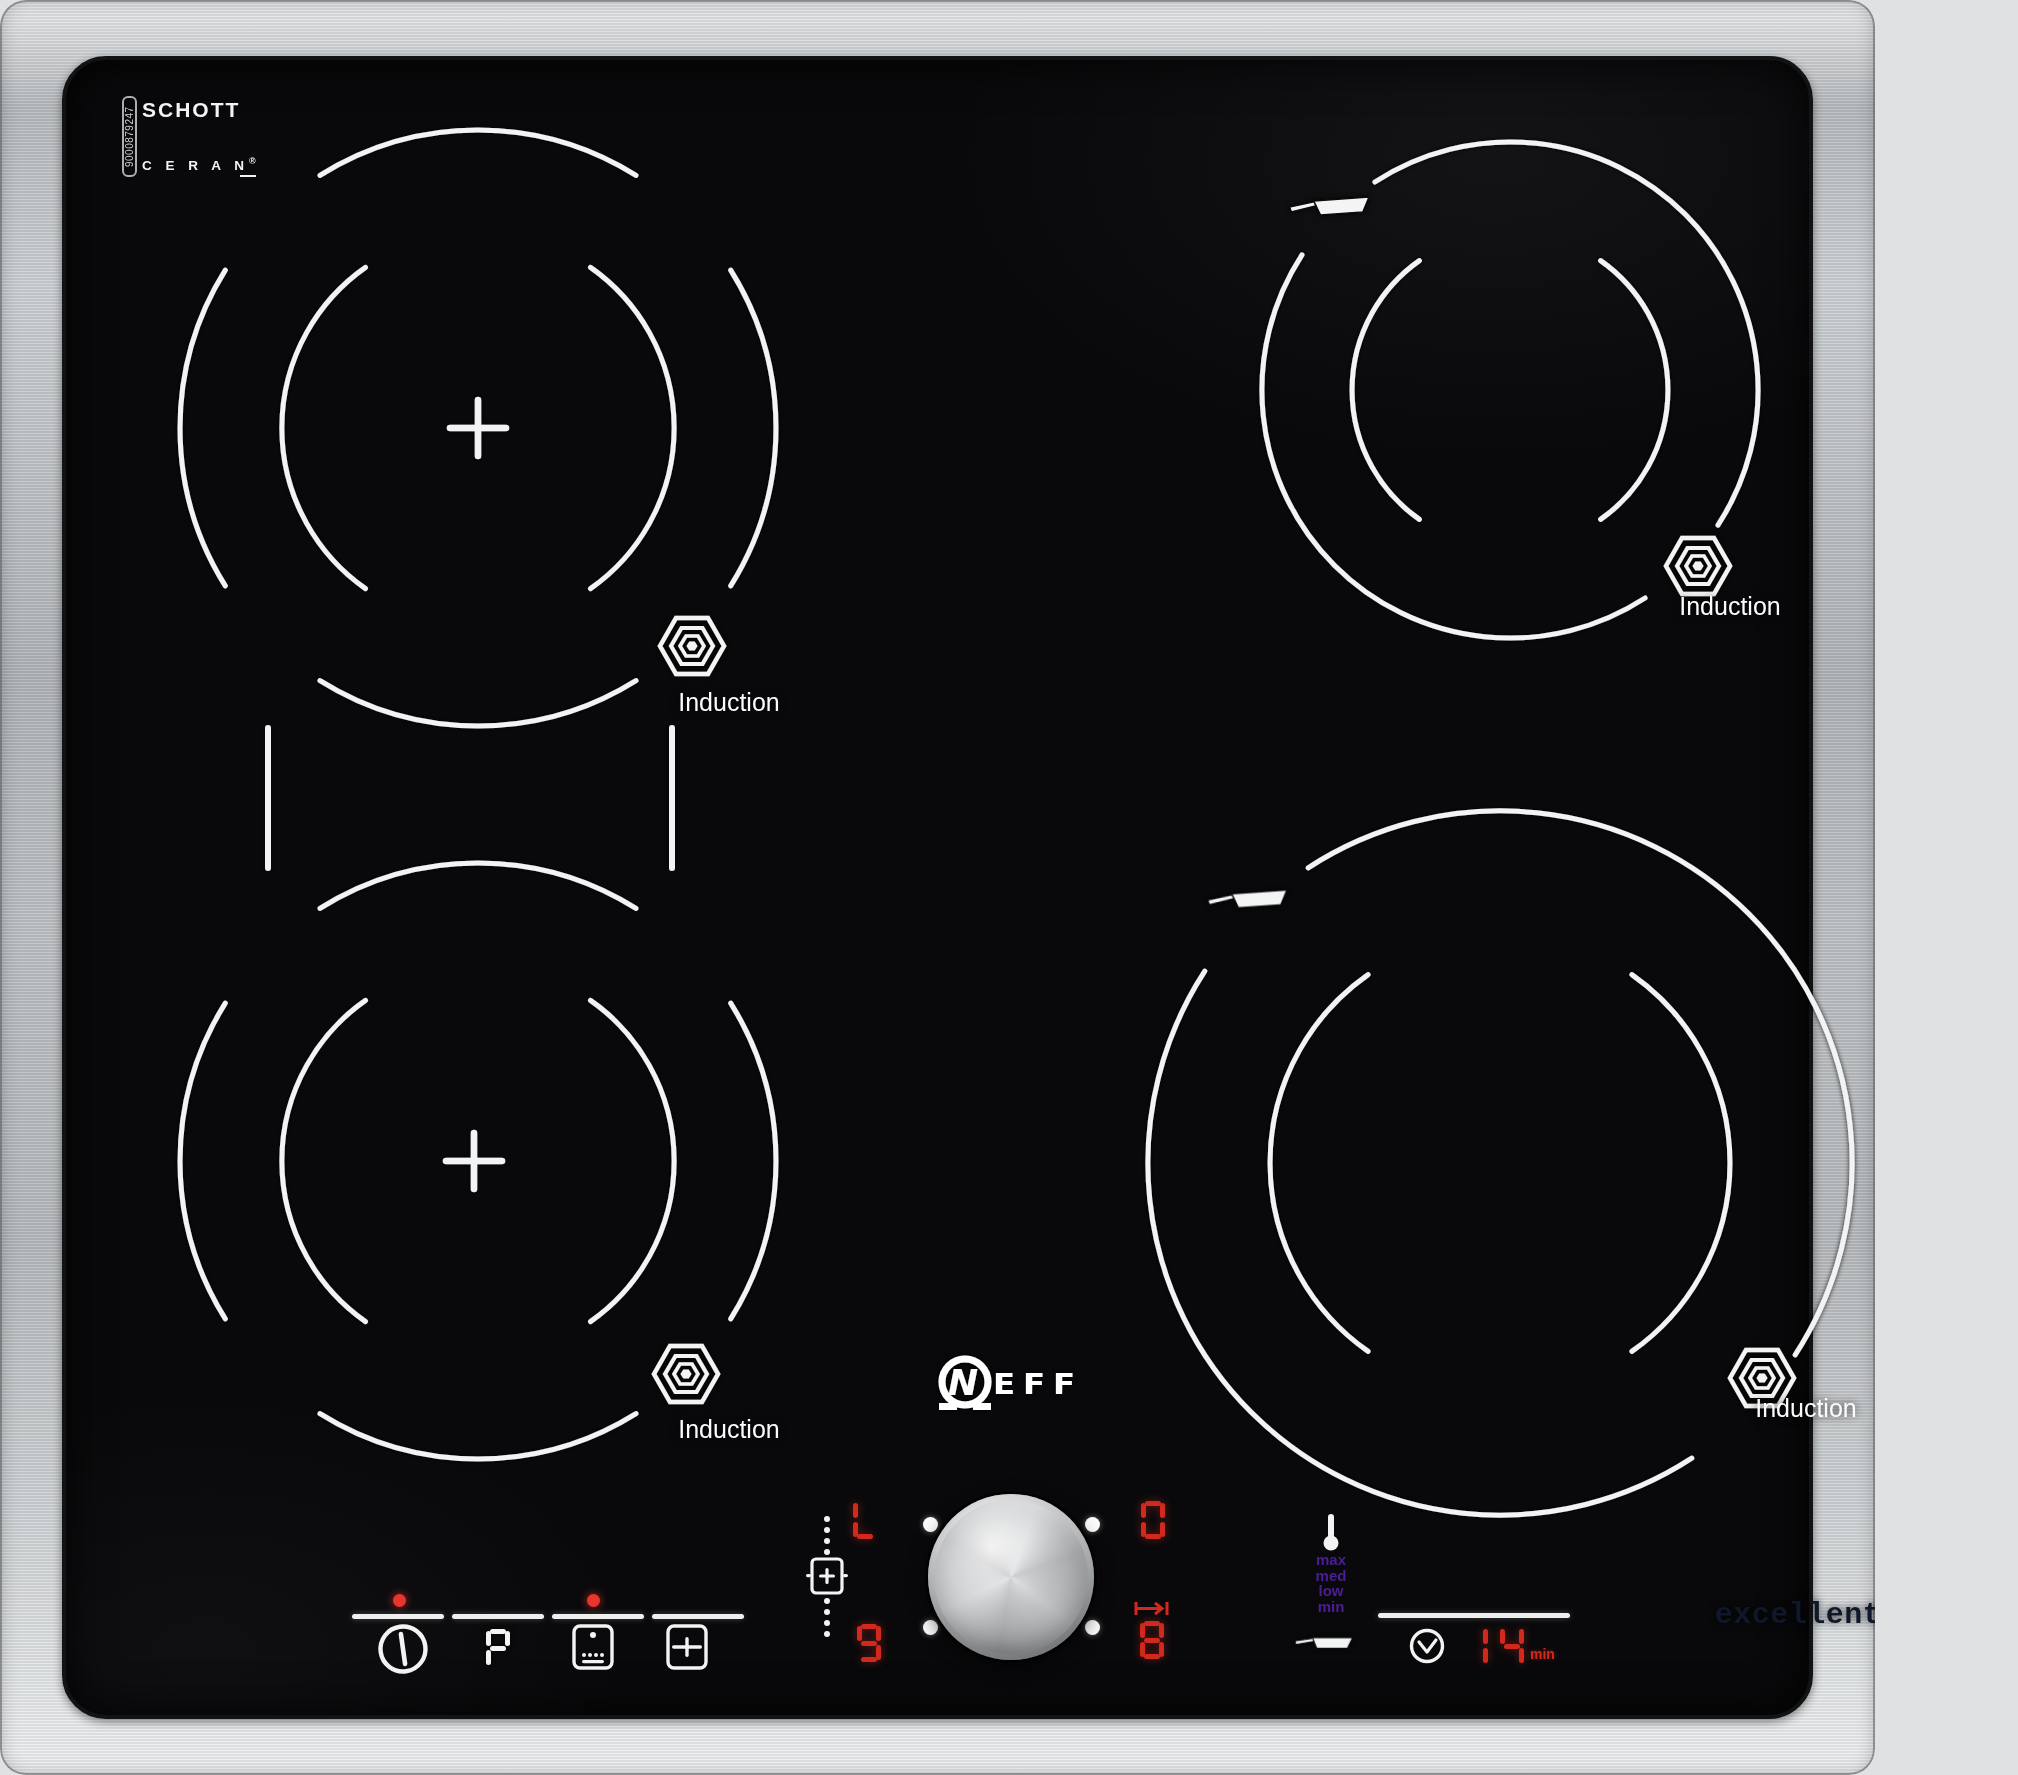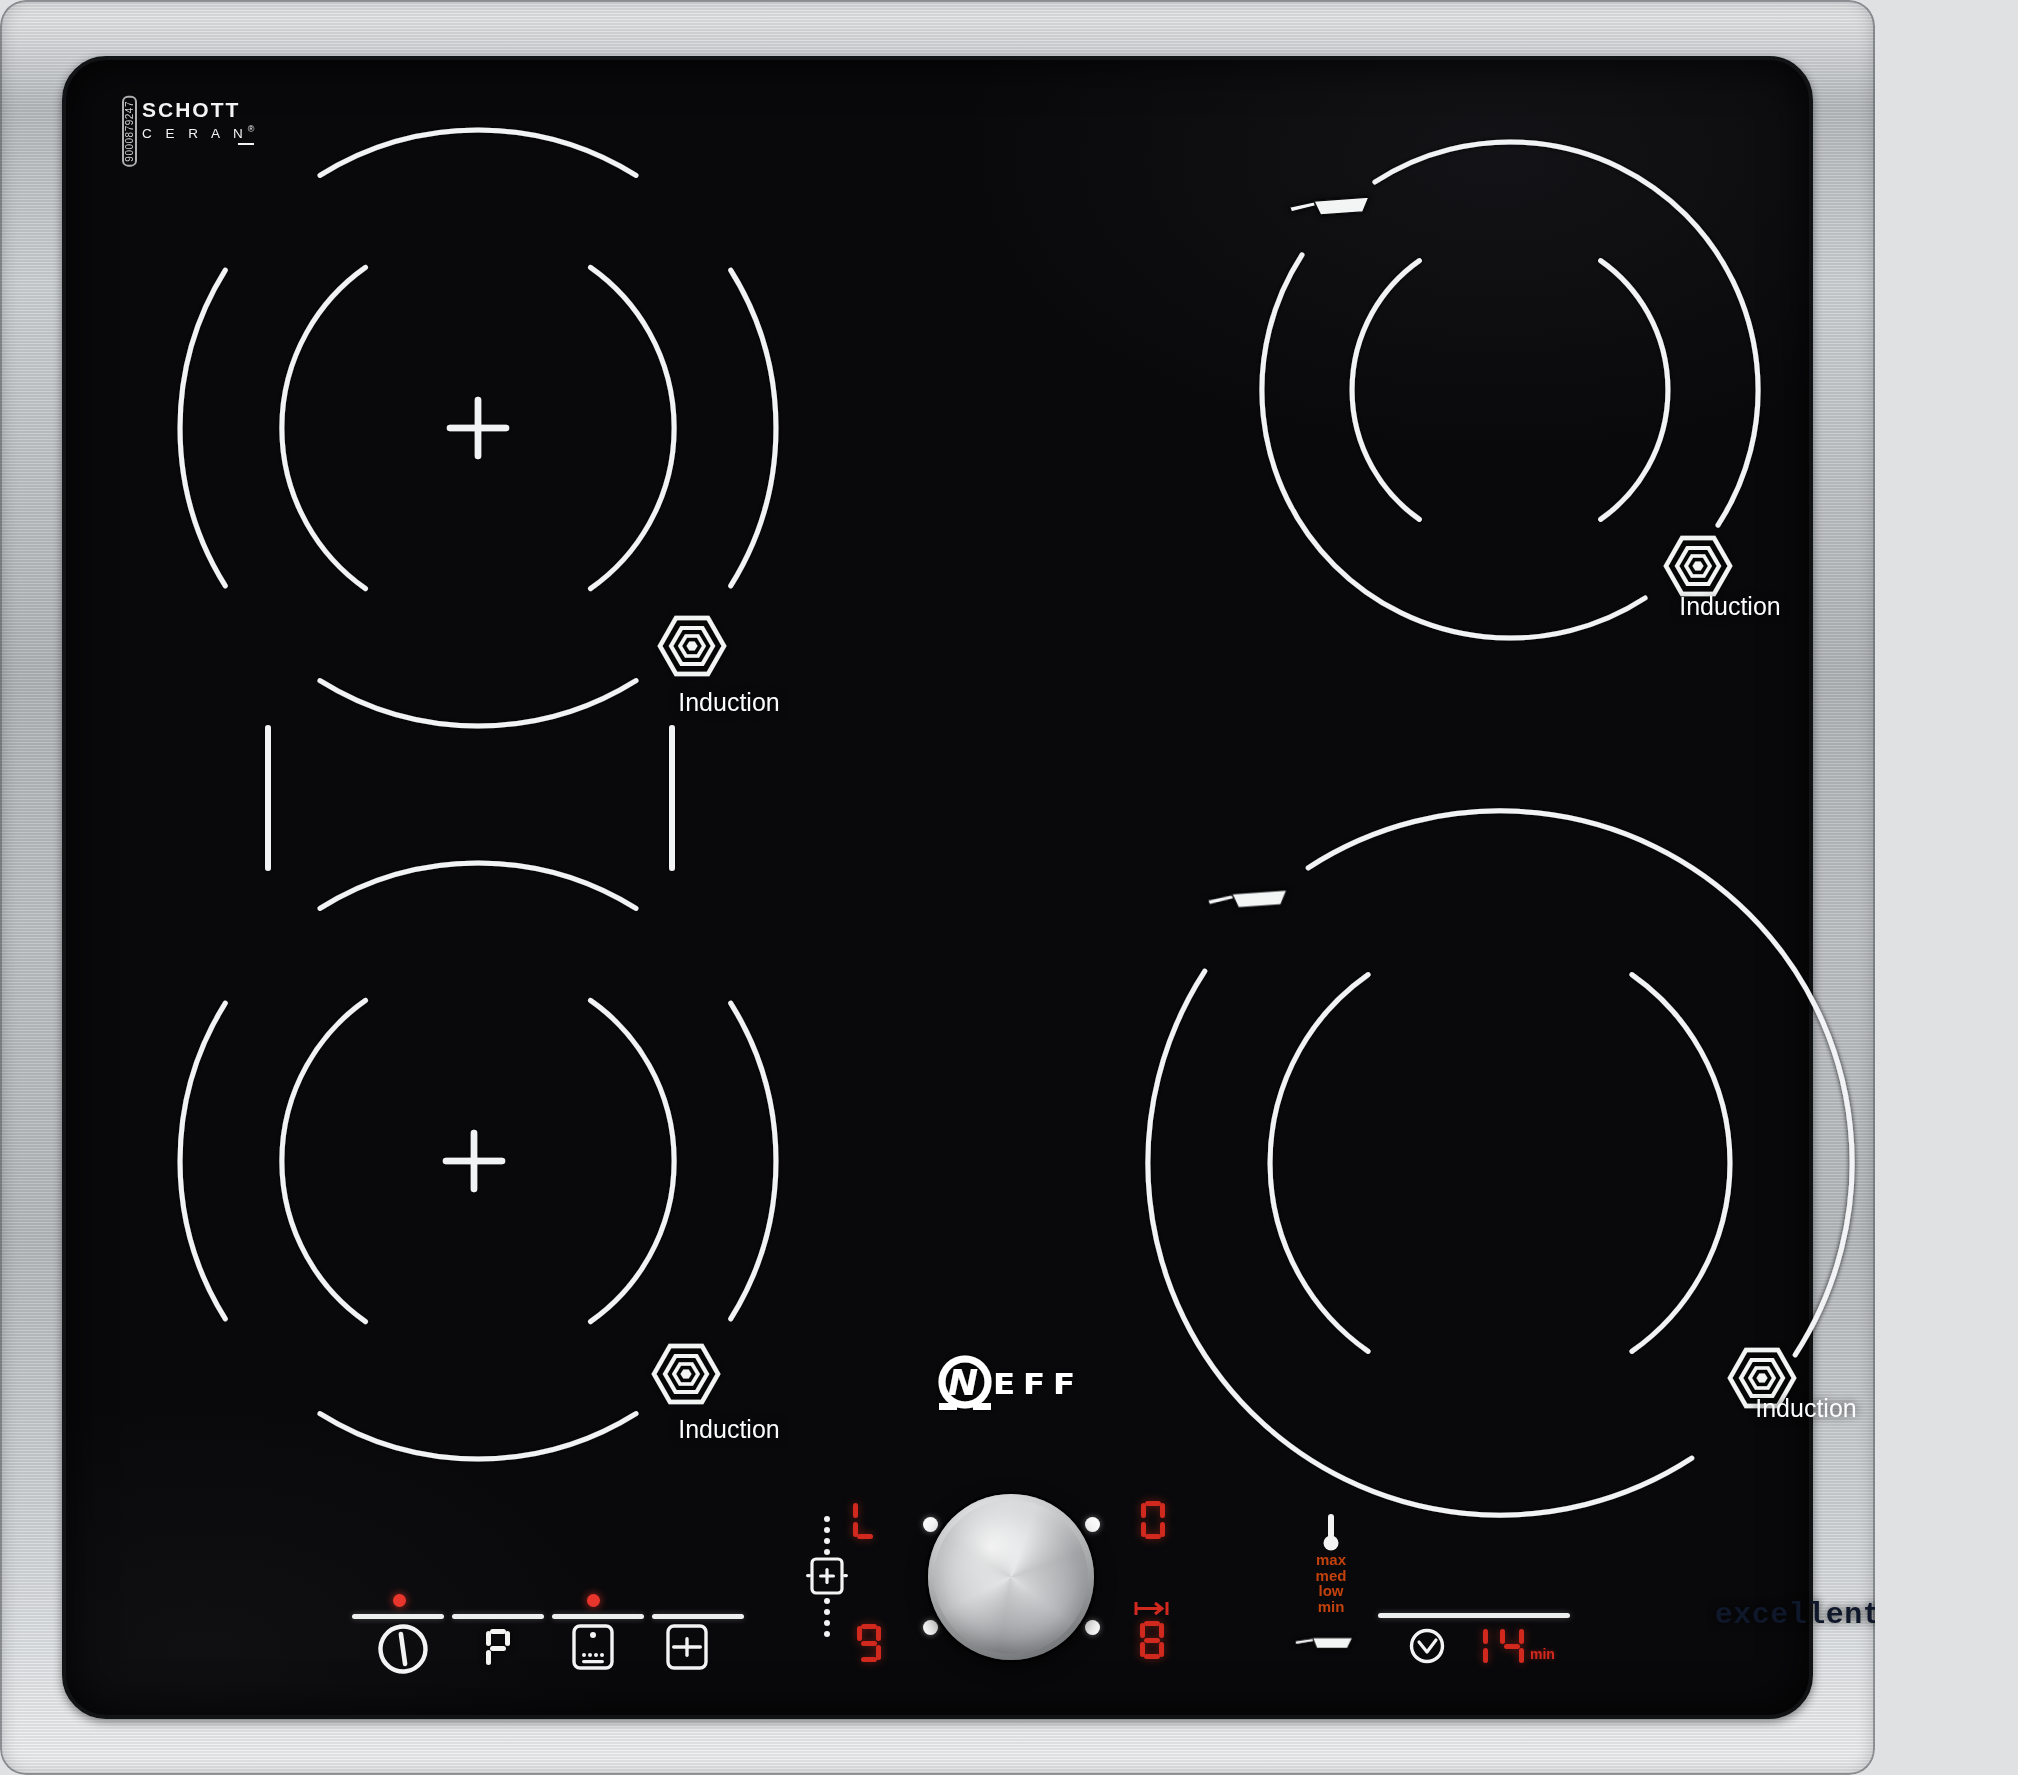--- a/index.html
+++ b/index.html
@@ -18,21 +18,21 @@
       #09090b;
     border:4px solid #121314;
     box-shadow:inset 0 0 46px rgba(0,0,0,.85), 0 3px 10px rgba(0,0,0,.45);}
   .abs{position:absolute;}
   
   .schott{left:122px;top:96px;display:flex;gap:5px;align-items:stretch;}
   .serialbox{writing-mode:vertical-rl;transform:rotate(180deg);font-size:10px;letter-spacing:.5px;
     color:#cfcfcf;border:2px solid #aeaeae;border-radius:6px;padding:3px 0;text-align:center;}
   .schottbox{color:#f3f3f3;padding-top:2px;}
   .schott-l1{font-size:21px;font-weight:bold;letter-spacing:2px;line-height:23px;}
-  .schott-l2{font-size:13.5px;font-weight:normal;letter-spacing:5px;line-height:16px;white-space:nowrap;}
+  .schott-l2{font-size:13.5px;font-weight:bold;letter-spacing:5px;line-height:16px;white-space:nowrap;margin-top:32px;}
   .schott-l2 .reg{font-size:9px;vertical-align:super;letter-spacing:0;}
   .underbar{display:block;width:16px;height:2.5px;background:#f3f3f3;margin:1px 0 0 auto;}
   
   .induction{transform:translateX(-50%);font-size:25px;font-weight:normal;color:#fbfcfd;
     text-shadow:0 0 10px rgba(0,0,0,.9);white-space:nowrap;}
   
   .seg{display:flex;gap:12px;color:#d2291f;filter:drop-shadow(0 0 4px rgba(215,45,30,.5));}
   .seg.white{color:#f3f3f2;filter:drop-shadow(0 0 3px rgba(0,0,0,.7));}
   .segd{position:relative;width:24px;height:38px;}
   .segd i{position:absolute;display:none;background:currentColor;border-radius:2.5px;}
@@ -54,21 +54,21 @@
   
   .knob{left:928px;top:1494px;width:166px;height:166px;border-radius:50%;
     background:radial-gradient(circle at 38% 32%, #ffffff 0%, #e9eaeb 16%, #c7c9cb 40%, #a8abad 62%, #828588 85%, #606366 100%);
     box-shadow:0 0 0 3px rgba(0,0,0,.55), 0 6px 20px rgba(0,0,0,.65),
       inset 0 -10px 24px rgba(0,0,0,.28), inset 0 8px 16px rgba(255,255,255,.5);}
   .knob::after{content:'';position:absolute;inset:6px;border-radius:50%;opacity:.55;
     background:conic-gradient(from 20deg, rgba(255,255,255,.30), rgba(0,0,0,.14) 14%, rgba(255,255,255,.24) 30%,
       rgba(0,0,0,.12) 47%, rgba(255,255,255,.28) 62%, rgba(0,0,0,.13) 78%, rgba(255,255,255,.30));}
   .knobdot{width:15px;height:15px;border-radius:50%;background:#fbfbfb;box-shadow:0 0 6px rgba(255,255,255,.4);}
   
-  .templabels{left:1331px;top:1552px;transform:translateX(-50%);text-align:center;color:#c2410c;
+  .templabels{left:1331px;top:1552px;transform:translateX(-50%);text-align:center;color:#4c1d95;
     font-size:15px;font-weight:bold;line-height:15.5px;}
   .minunit{left:1530px;top:1646px;color:#d2291f;font-size:14px;font-weight:bold;
     text-shadow:0 0 4px rgba(215,45,30,.5);}
   .excellent{left:1798px;top:1598px;transform:translateX(-50%);font-family:Liberation Mono, monospace;
     font-size:30px;font-weight:bold;color:#0f172a;letter-spacing:.5px;text-shadow:0 0 8px rgba(0,0,0,.8);}
   svg text{font-family:"DejaVu Sans",sans-serif;}
 </style>
 </head>
 <body>
 

